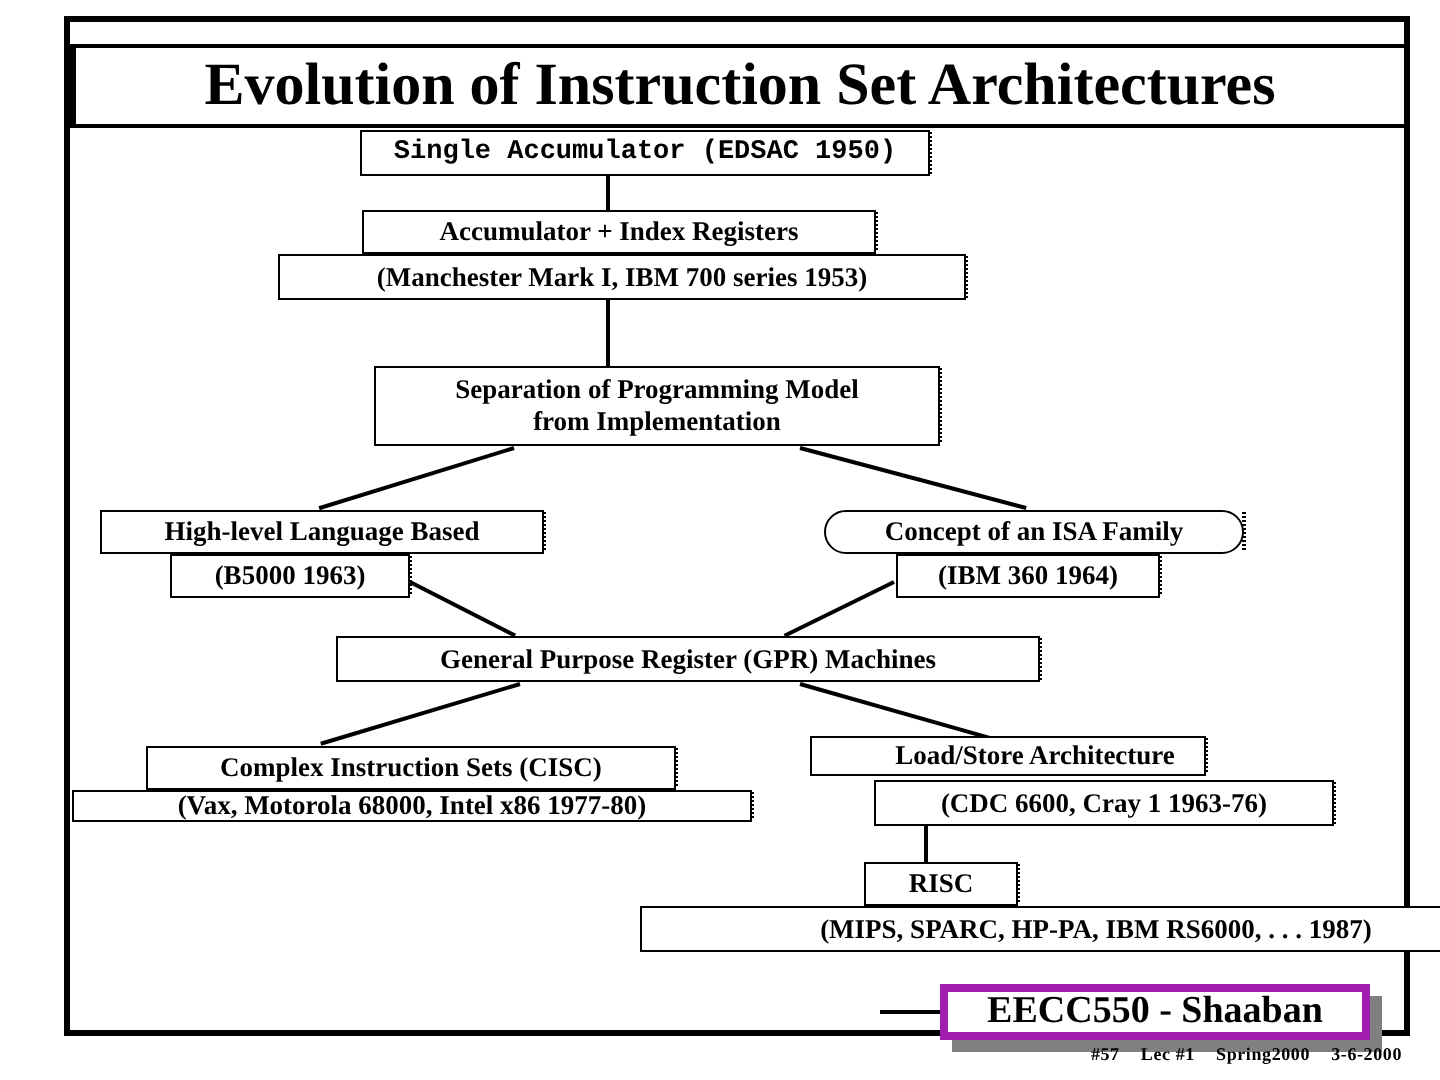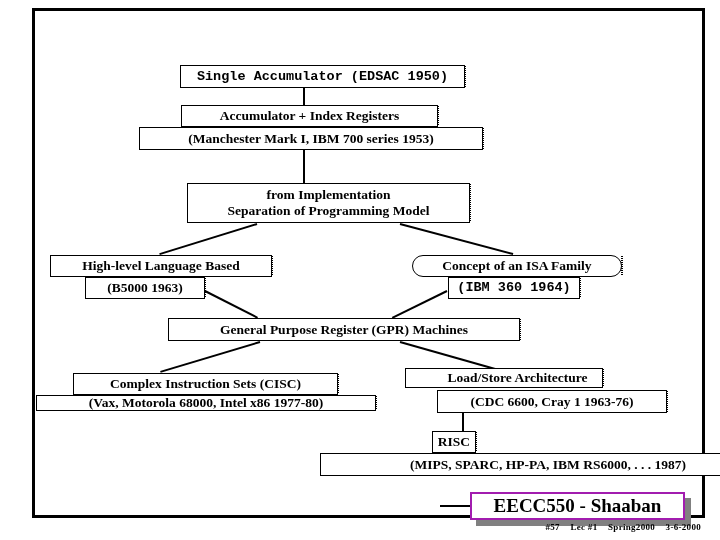--- a/index.html
+++ b/index.html
@@ -99,21 +99,21 @@
     transform-origin: 0 50%;
     z-index: 1;
   }
   
   #footer-badge {
     position: absolute;
     left: 470px;
     top: 492px;
     width: 215px;
     height: 28px;
-    border: 2px solid #a21caf;
+    border: 4px solid #a21caf;
     box-sizing: border-box;
     background: #ffffff;
     display: flex;
     align-items: center;
     justify-content: center;
     z-index: 6;
   }
   #footer-badge .badge-text {
     font-size: 19px;
     font-weight: bold;
@@ -154,20 +154,23 @@
   }
   #footer-meta span { margin: 0 4px; }
 </style>
 </head>
 <body>
 
 <div id="slide">
 
   <div id="outer-frame"></div>
 
+  <div id="title-bar">
+    <span class="title-text">Evolution of Instruction Set Architectures</span>
+  </div>
 
   <div id="connector-layer">
       <div class="conn-v" style="left: 303px; top: 88px; height: 17px;"></div>
       <div class="conn-v" style="left: 303px; top: 150px; height: 33px;"></div>
       <div class="conn-d" style="left: 257px; top: 223px; width: 101.533px; transform: rotate(162.814deg);"></div>
       <div class="conn-d" style="left: 400px; top: 223px; width: 116.914px; transform: rotate(14.8683deg);"></div>
       <div class="conn-d" style="left: 205px; top: 290px; width: 59.4811px; transform: rotate(26.9958deg);"></div>
       <div class="conn-d" style="left: 447px; top: 290px; width: 61.2699px; transform: rotate(153.853deg);"></div>
       <div class="conn-d" style="left: 260px; top: 341px; width: 104.403px; transform: rotate(163.301deg);"></div>
       <div class="conn-d" style="left: 400px; top: 341px; width: 98.7623px; transform: rotate(15.8657deg);"></div>
@@ -178,51 +181,51 @@
       <div class="node" style="left: 180px; top: 65px; width: 285px; height: 23px; font-family: Liberation Mono, monospace;">
         <span>Single Accumulator  (EDSAC 1950)</span>
       </div>
       <div class="node" style="left: 181px; top: 105px; width: 257px; height: 22px;">
         <span>Accumulator + Index Registers</span>
       </div>
       <div class="node" style="left: 139px; top: 127px; width: 344px; height: 23px; align-items: center;">
         <span>(Manchester Mark I, IBM 700 series 1953)</span>
       </div>
       <div class="node two-line" style="left: 187px; top: 183px; width: 283px; height: 40px;">
+        <span>Separation of Programming Model</span>
         <span>from Implementation</span>
-        <span>Separation of Programming Model</span>
       </div>
       <div class="node" style="left: 50px; top: 255px; width: 222px; height: 22px;">
         <span>High-level Language Based</span>
       </div>
       <div class="node" style="left: 85px; top: 277px; width: 120px; height: 22px;">
         <span>(B5000 1963)</span>
       </div>
       <div class="node" style="left: 412px; top: 255px; width: 210px; height: 22px; border-radius: 11px;">
         <span>Concept of an ISA Family</span>
       </div>
-      <div class="node" style="left: 448px; top: 277px; width: 132px; height: 22px; font-family: Liberation Mono, monospace;">
+      <div class="node" style="left: 448px; top: 277px; width: 132px; height: 22px;">
         <span>(IBM 360 1964)</span>
       </div>
       <div class="node" style="left: 168px; top: 318px; width: 352px; height: 23px;">
         <span>General Purpose Register (GPR) Machines</span>
       </div>
       <div class="node" style="left: 73px; top: 373px; width: 265px; height: 22px;">
         <span>Complex Instruction Sets (CISC)</span>
       </div>
       <div class="node" style="left: 36px; top: 395px; width: 340px; height: 16px;">
         <span>(Vax, Motorola 68000, Intel x86 1977-80)</span>
       </div>
       <div class="node" style="left: 405px; top: 368px; width: 198px; height: 20px; padding-left: 27px;">
         <span>Load/Store Architecture</span>
       </div>
       <div class="node" style="left: 437px; top: 390px; width: 230px; height: 23px; text-align: right;">
         <span>(CDC 6600, Cray 1 1963-76)</span>
       </div>
-      <div class="node" style="left: 432px; top: 431px; width: 44px; height: 22px;">
+      <div class="node" style="left: 432px; top: 431px; width: 77px; height: 22px;">
         <span>RISC</span>
       </div>
       <div class="node" style="left: 320px; top: 453px; width: 456px; height: 23px;">
         <span>(MIPS, SPARC, HP-PA, IBM RS6000, . . . 1987)</span>
       </div>
     </div>
 
   <div id="footer-line"></div>
   <div id="footer-badge-shadow"></div>
   <div id="footer-badge">

